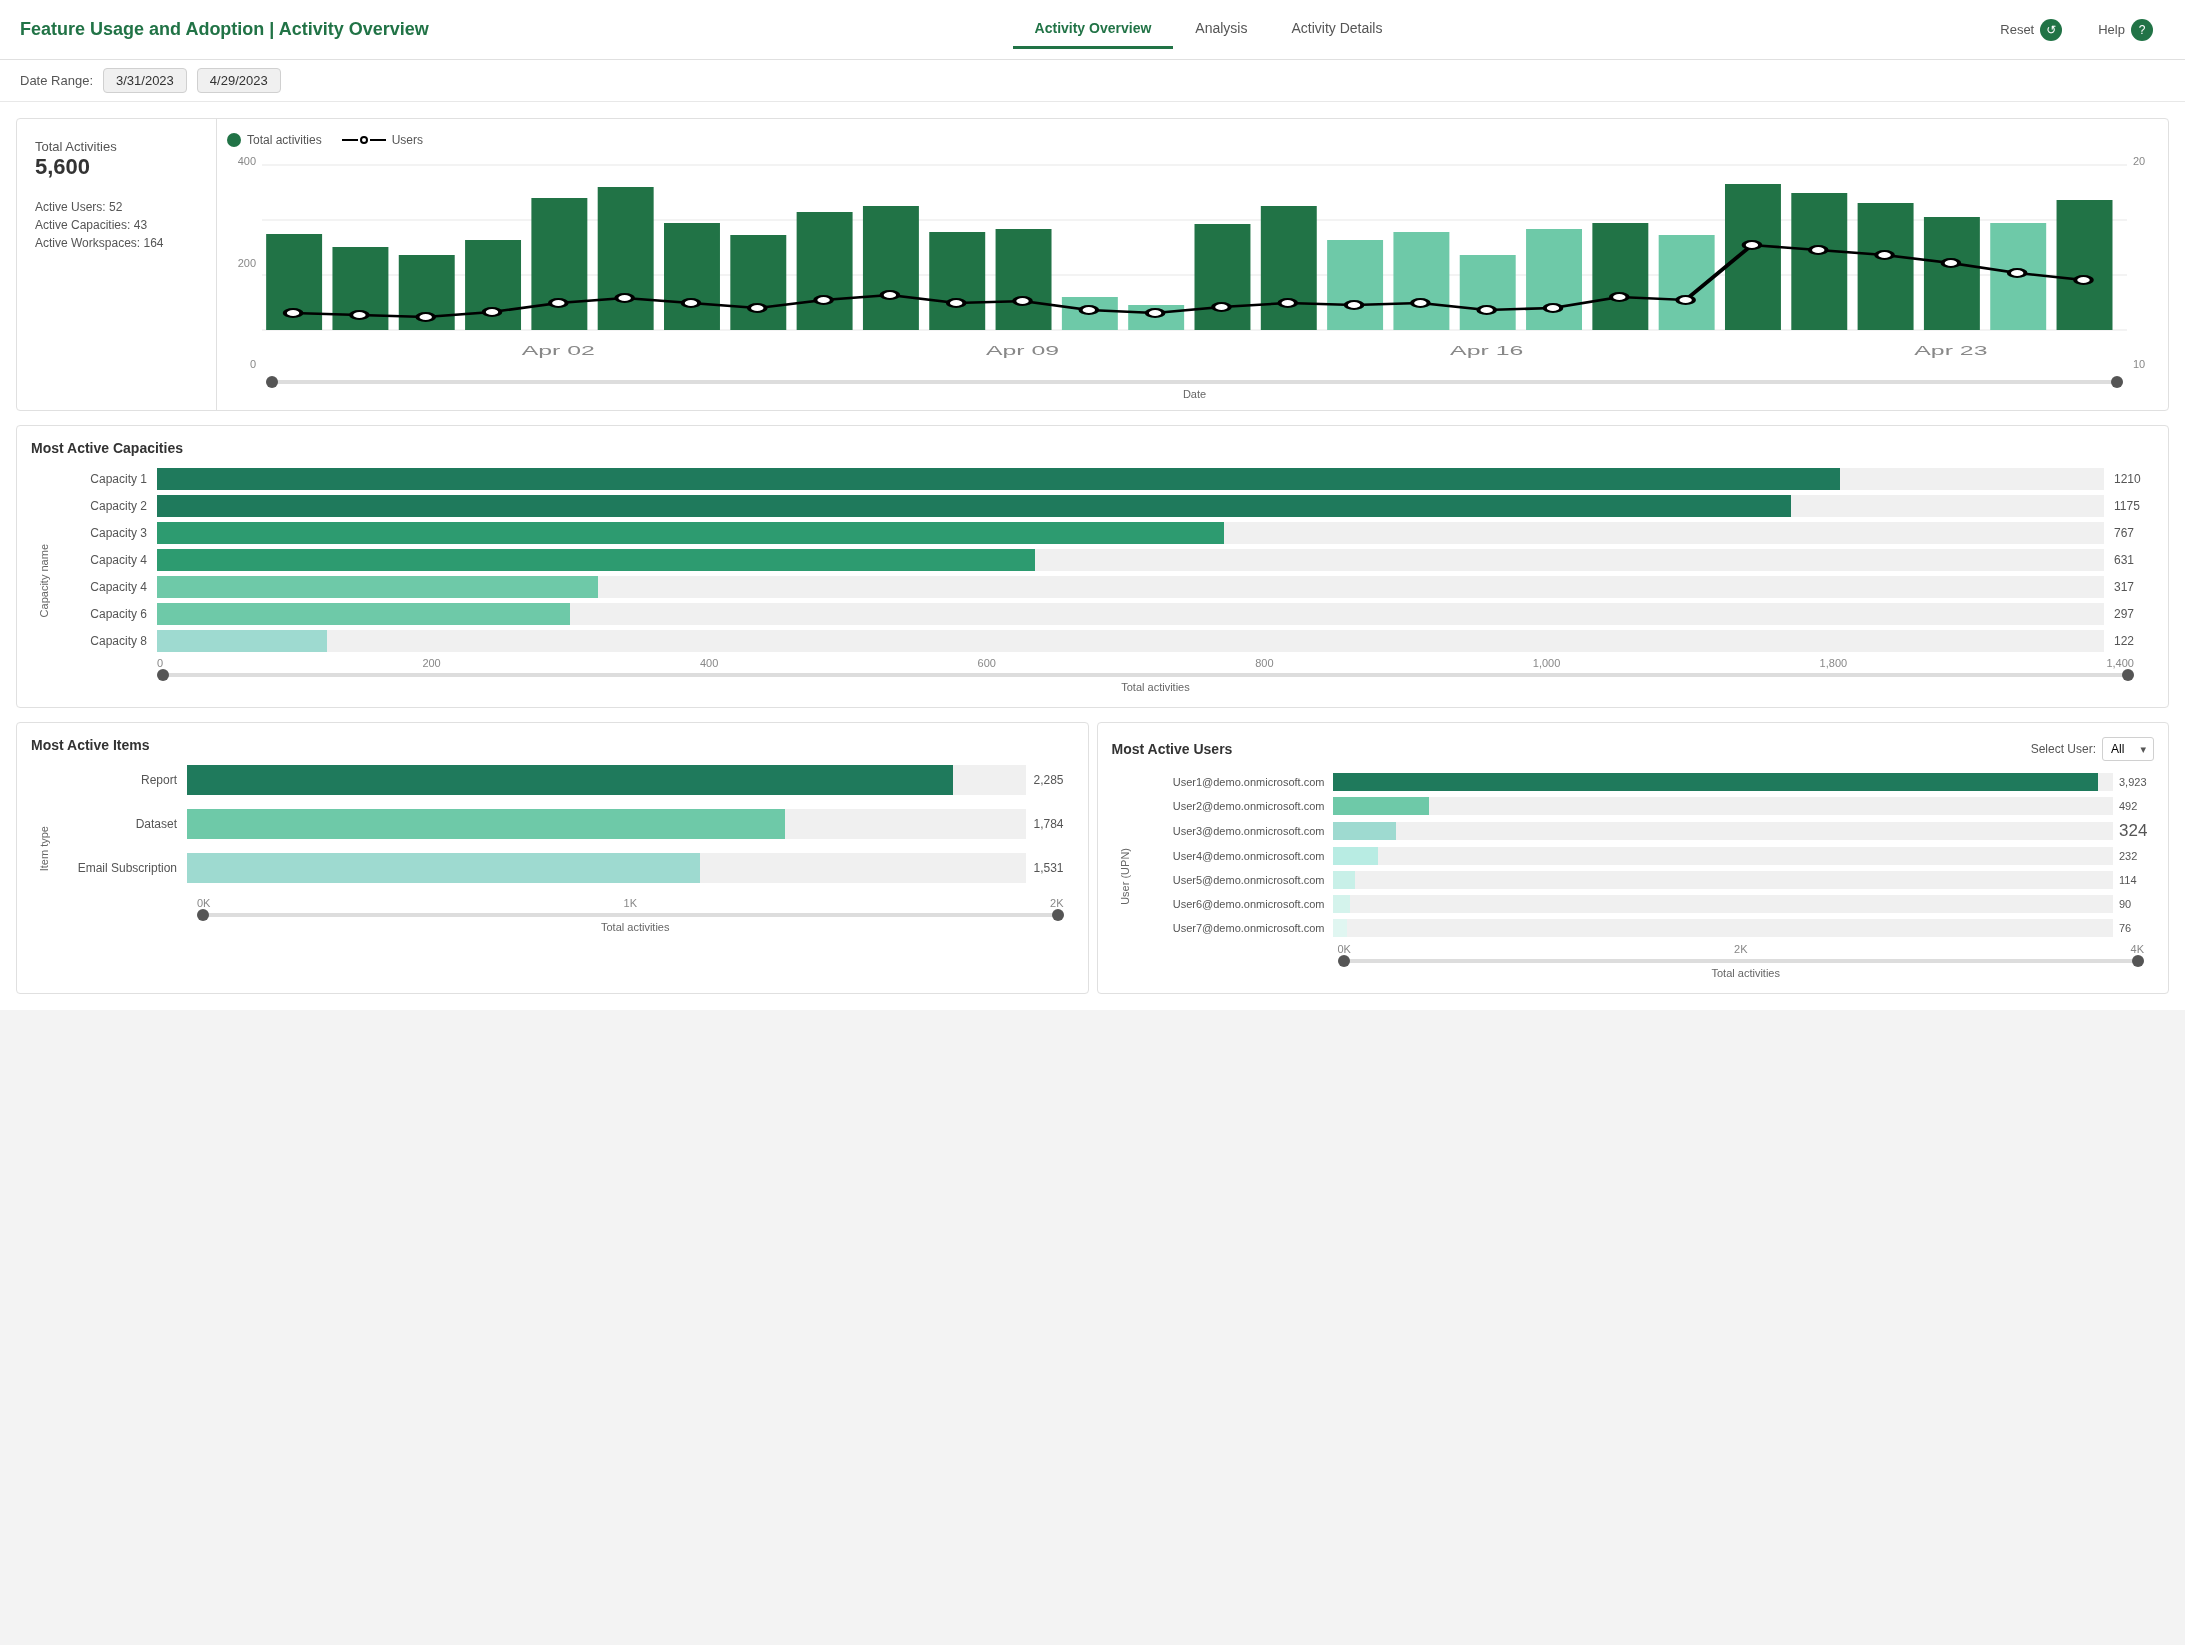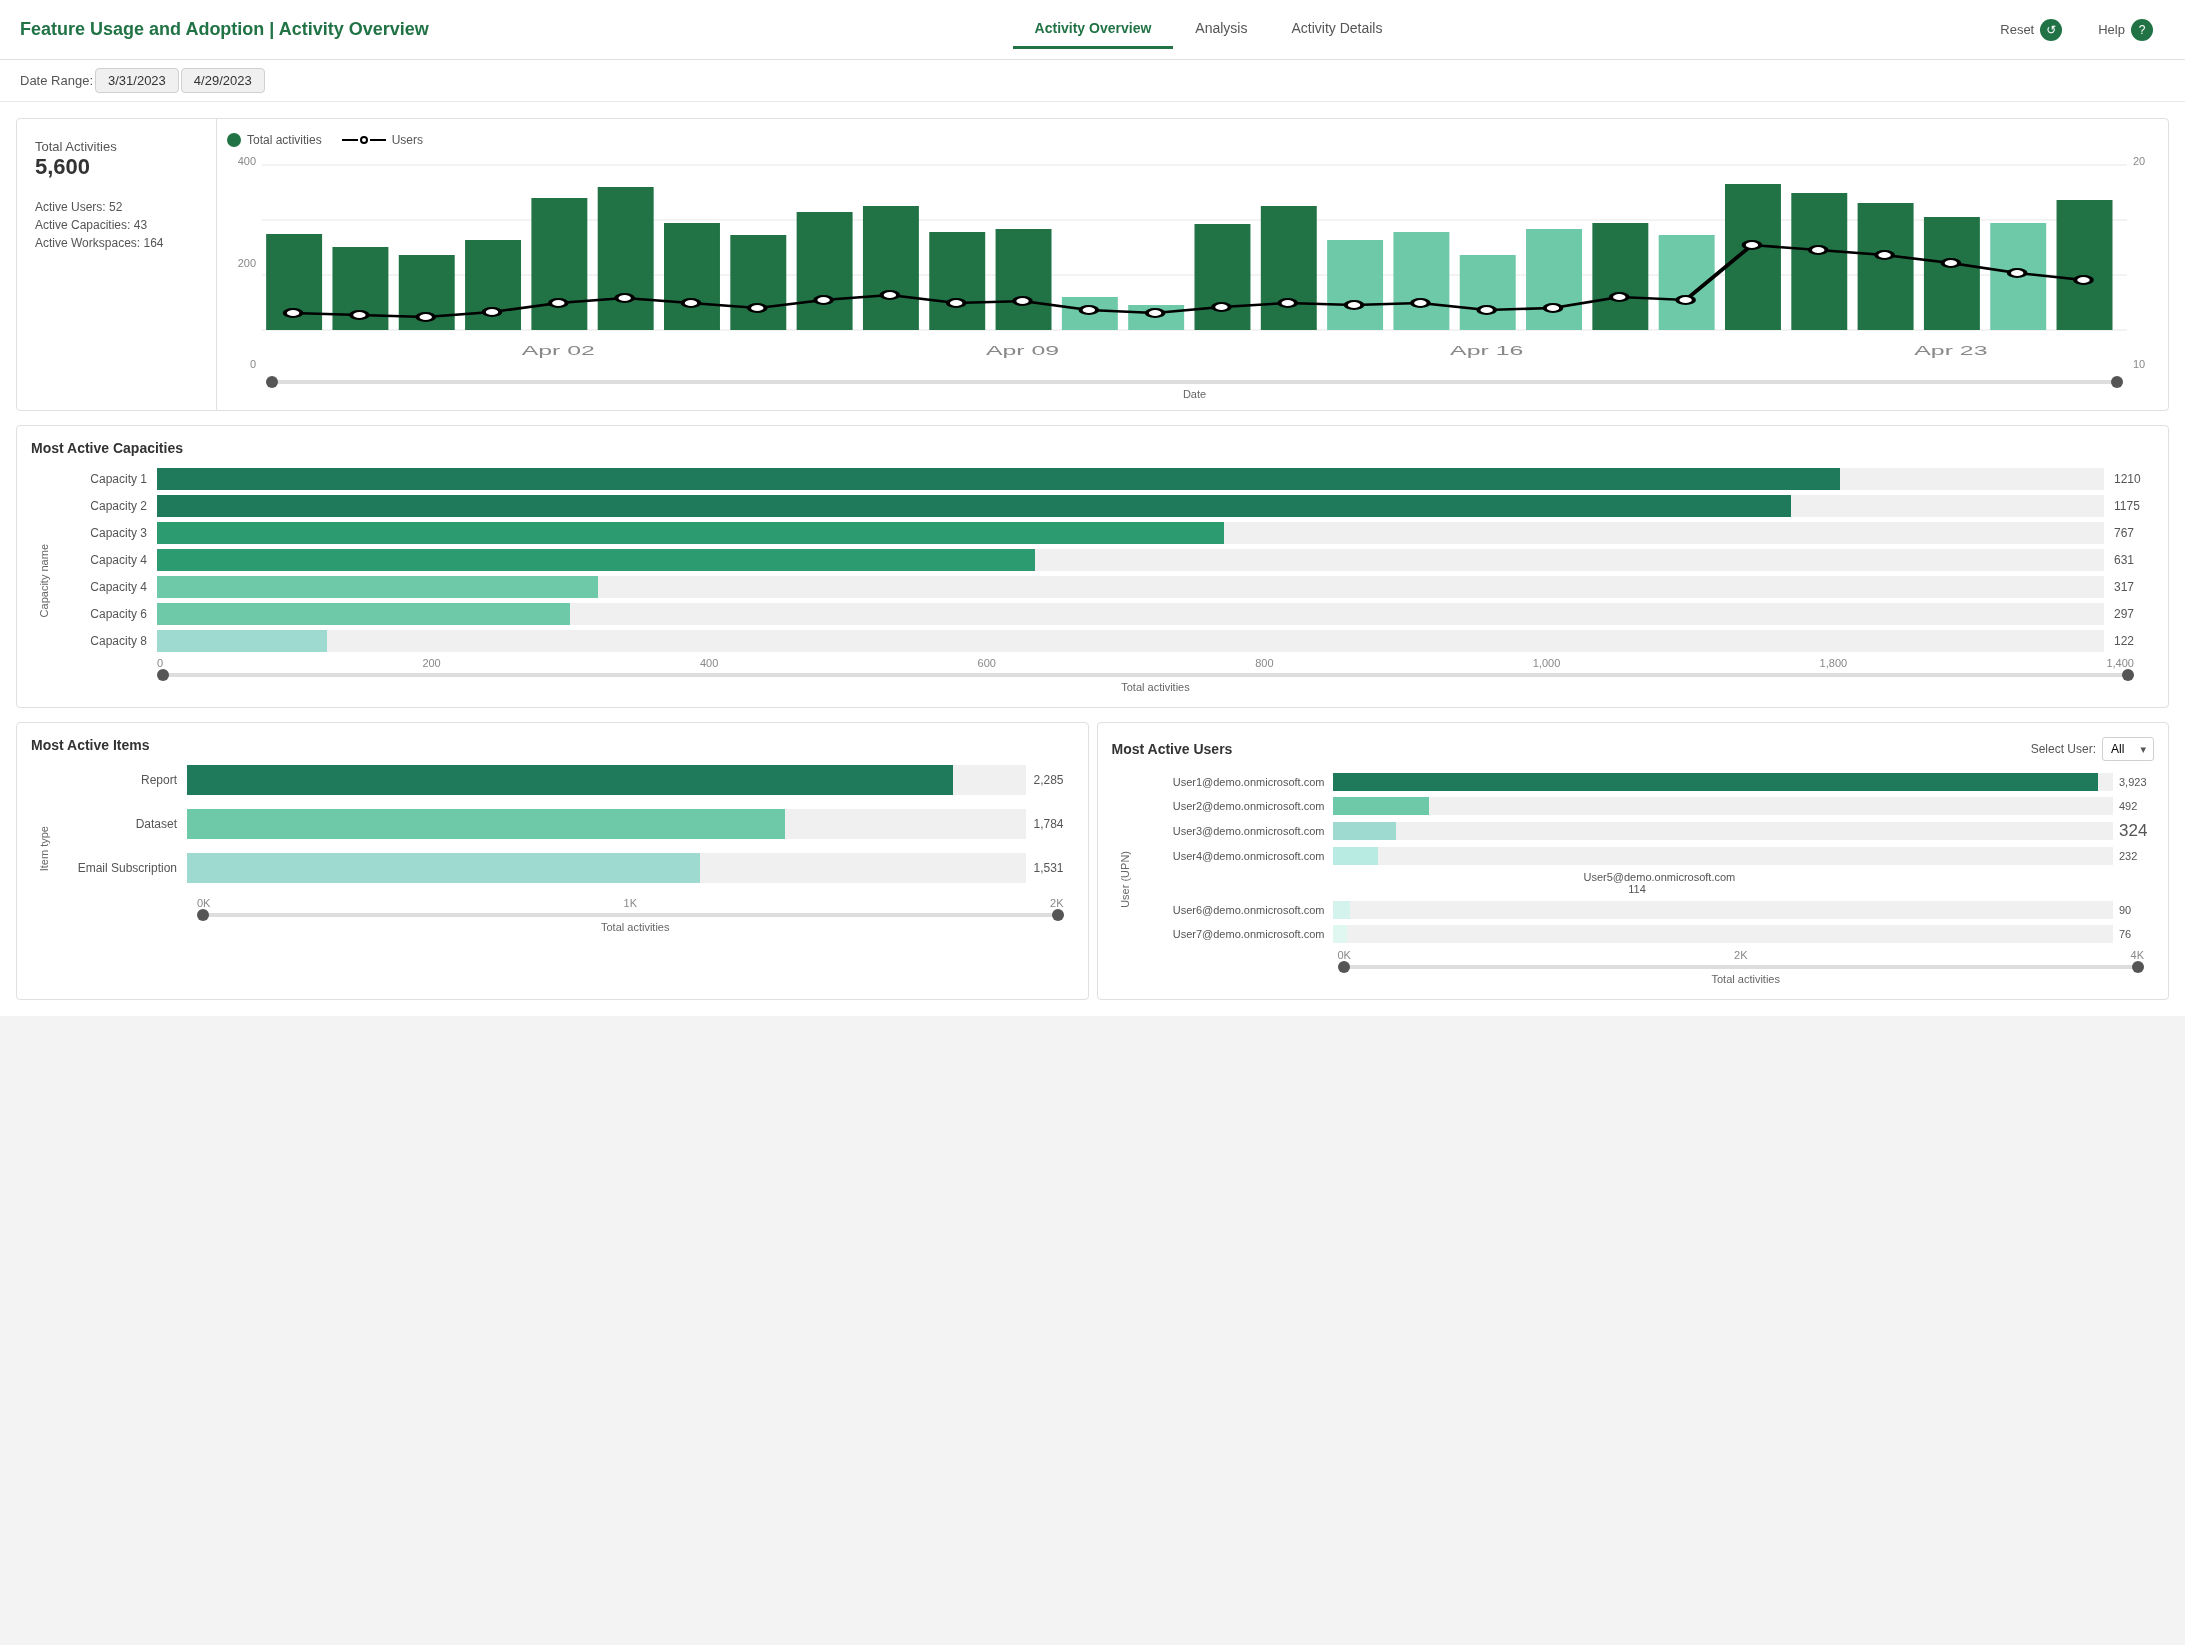--- a/index.html
+++ b/index.html
@@ -10,21 +10,21 @@
     
     .header { display: flex; align-items: center; justify-content: space-between; padding: 10px 20px; background: #fff; border-bottom: 1px solid #e0e0e0; }
     .header-title { font-size: 18px; font-weight: 600; color: #217346; }
     .header-nav { display: flex; align-items: center; gap: 0; }
     .nav-tab { padding: 10px 22px; font-size: 14px; color: #555; cursor: pointer; border-bottom: 3px solid transparent; }
     .header-actions { display: flex; align-items: center; gap: 12px; }
     .action-btn { display: flex; align-items: center; gap: 6px; padding: 6px 12px; border: none; background: none; cursor: pointer; font-size: 13px; color: #555; }
     .action-btn .icon-circle { width: 22px; height: 22px; border-radius: 50%; background: #217346; display: flex; align-items: center; justify-content: center; color: white; font-size: 12px; }
     
     
-    .date-range-bar { display: flex; align-items: center; gap: 2px; padding: 8px 20px; background: #fff; border-bottom: 1px solid #e8e8e8; }
+    .date-range-bar { display: flex; align-items: center; gap: 10px; padding: 8px 20px; background: #fff; border-bottom: 1px solid #e8e8e8; }
     .date-label { font-size: 13px; color: #555; font-weight: 500; }
     .date-pill { padding: 4px 12px; background: #f0f0f0; border: 1px solid #d0d0d0; border-radius: 4px; font-size: 13px; color: #333; }
     
     
     .main-content { padding: 16px; display: flex; flex-direction: column; gap: 14px; }
     
     
     .card { background: #fff; border: 1px solid #e0e0e0; border-radius: 4px; padding: 14px; }
     
     
@@ -385,21 +385,21 @@
       </div>
       <div style="font-size:17px;color:#555;white-space:nowrap;min-width:35px;">324</div>
     </div>
                 <div style="display: flex; align-items: center; margin-bottom: 6px;">
       <div style="width:195px;text-align:right;font-size:11px;color:#555;padding-right:8px;white-space:nowrap;">User4@demo.onmicrosoft.com</div>
       <div style="flex:1;height:18px;background:#f0f0f0;position:relative;margin-right:6px;">
         <div style="width:5.800000000000001%;height:100%;background:#b8ece3;"></div>
       </div>
       <div style="font-size:11px;color:#555;white-space:nowrap;min-width:35px;">232</div>
     </div>
-                <div style="display: flex; align-items: center; margin-bottom: 6px; flex-direction: column;">
+                <div style="display: flex; align-items: center; margin-bottom: 6px;">
       <div style="width:195px;text-align:right;font-size:11px;color:#555;padding-right:8px;white-space:nowrap;">User5@demo.onmicrosoft.com</div>
       <div style="flex:1;height:18px;background:#f0f0f0;position:relative;margin-right:6px;">
         <div style="width:2.85%;height:100%;background:#c8f0e8;"></div>
       </div>
       <div style="font-size:11px;color:#555;white-space:nowrap;min-width:35px;">114</div>
     </div>
                 <div style="display: flex; align-items: center; margin-bottom: 6px;">
       <div style="width:195px;text-align:right;font-size:11px;color:#555;padding-right:8px;white-space:nowrap;">User6@demo.onmicrosoft.com</div>
       <div style="flex:1;height:18px;background:#f0f0f0;position:relative;margin-right:6px;">
         <div style="width:2.25%;height:100%;background:#d4f3ec;"></div>

